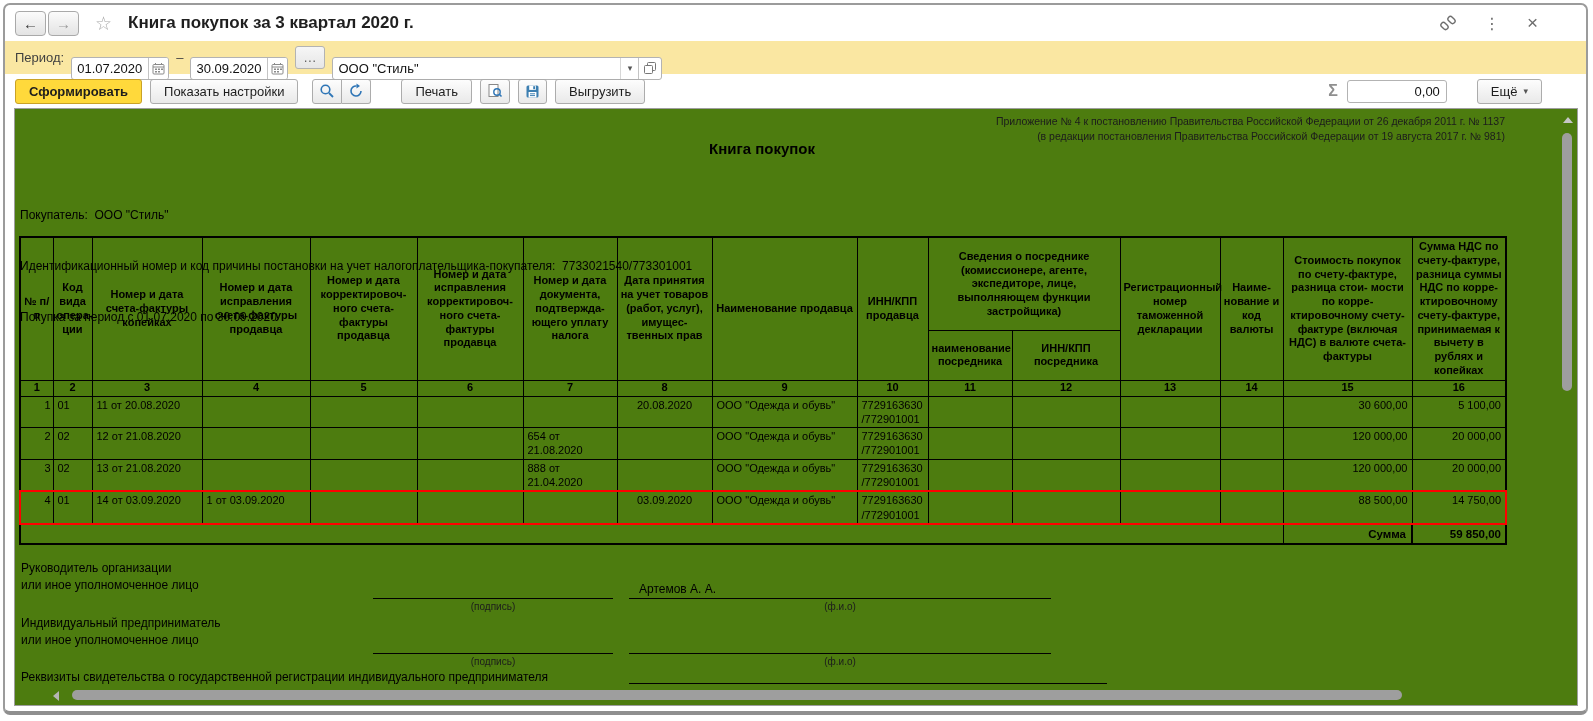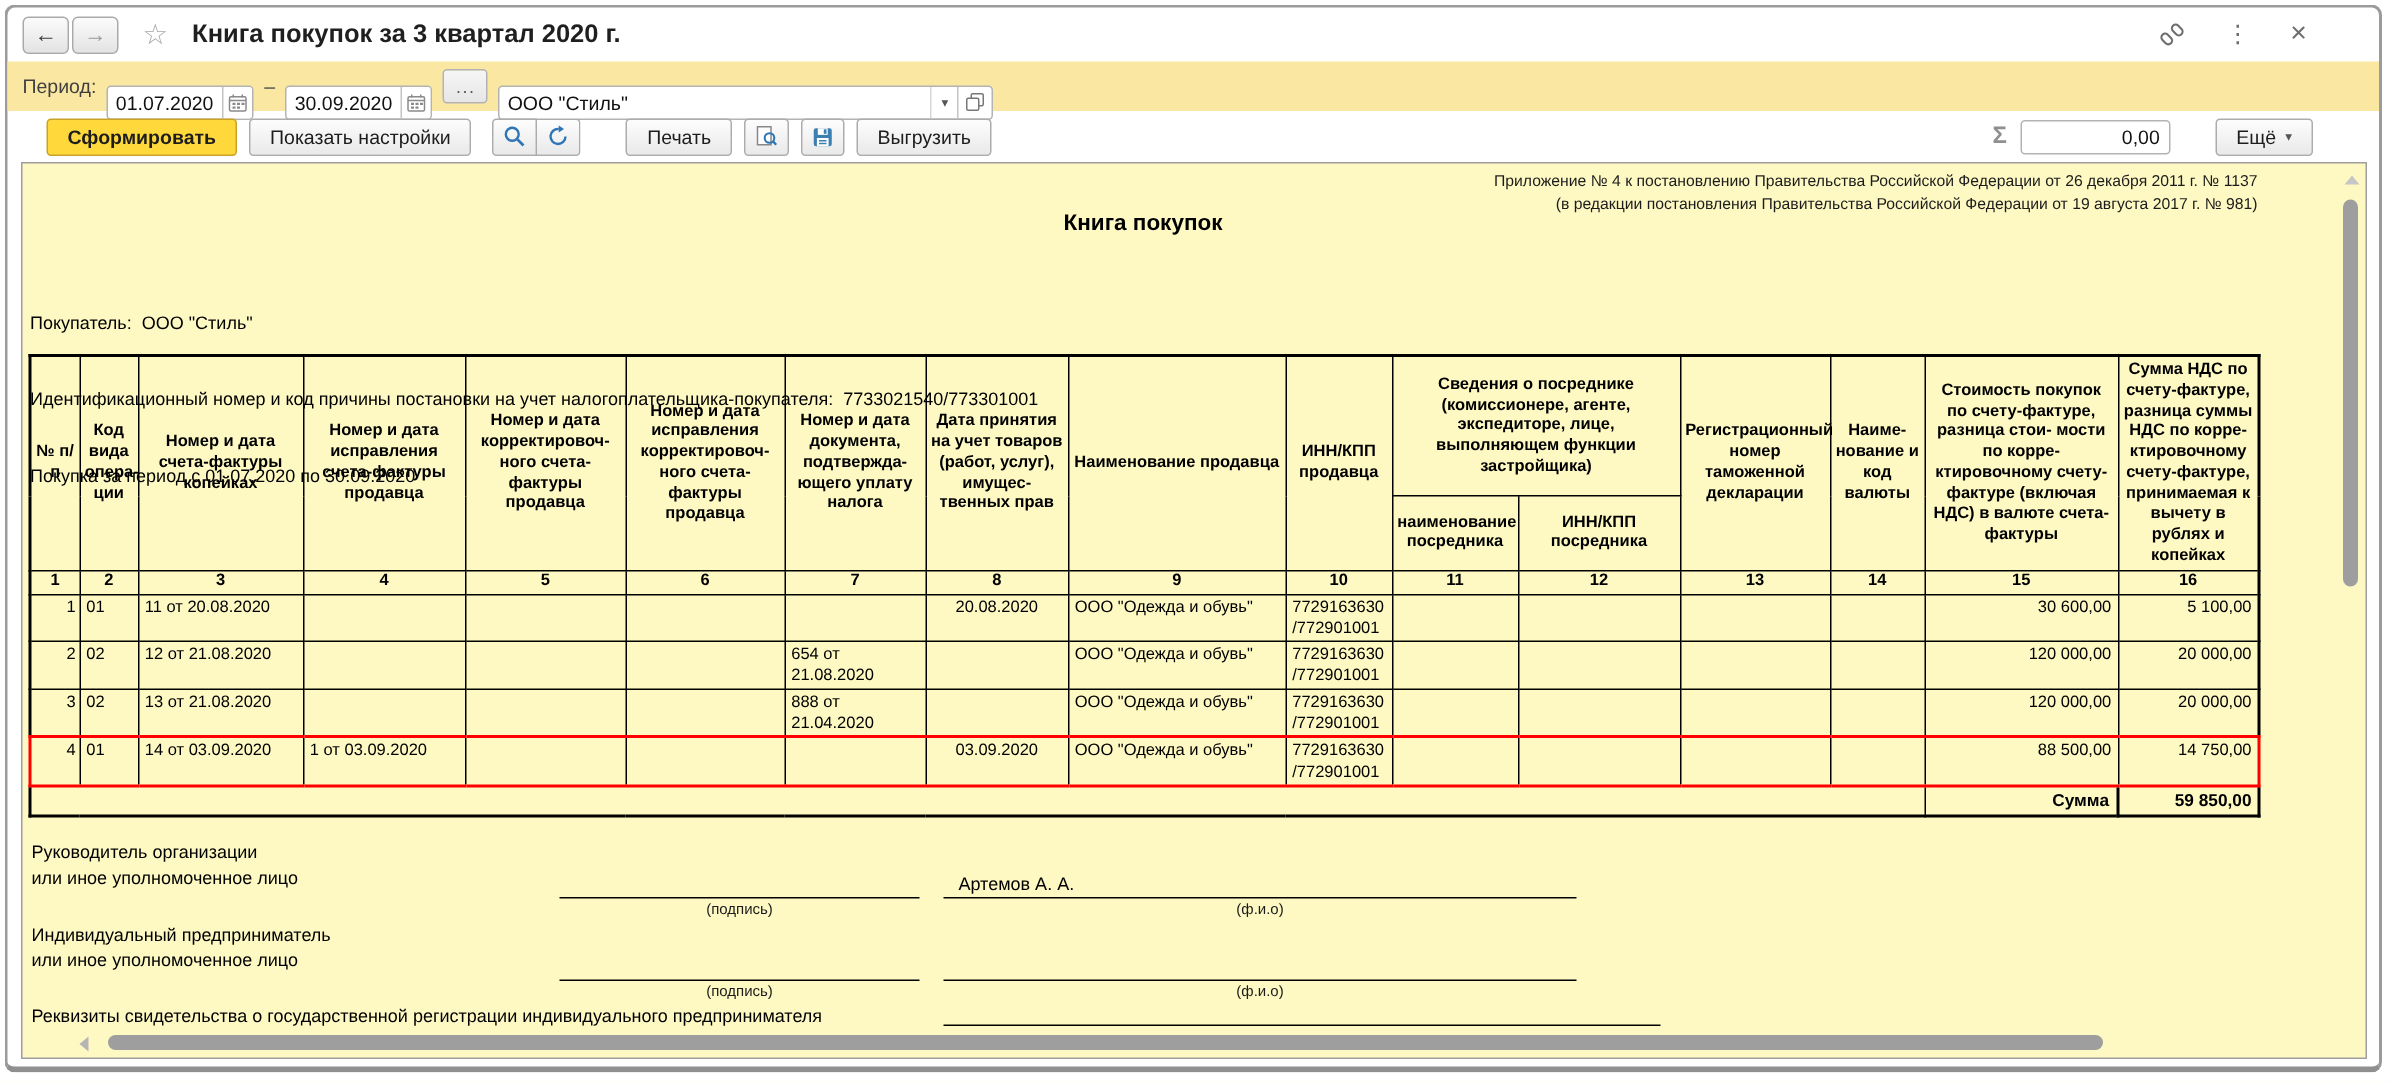--- a/index.html
+++ b/index.html
@@ -34,40 +34,40 @@
   .dotsbtn { width:30px; height:23px; border:1px solid #b3b3b3; border-radius:3px;
     background:linear-gradient(#f6f6f6,#e6e6e6); color:#555; font-size:12px; cursor:pointer;
     letter-spacing:1px; font-family:inherit; line-height:10px; }
   .combo { width:330px; }
   .combo-arrow { width:18px; height:100%; display:flex; align-items:center; justify-content:center;
     font-size:9px; color:#555; border-left:1px solid #d7d7d7; cursor:pointer; }
   .combo-list { width:23px; height:100%; display:flex; align-items:center; justify-content:center;
     border-left:1px solid #c4c4c4; cursor:pointer; }
 
   
-  .toolbar { position:relative; height:34px; display:flex; align-items:center; padding-left:26px; gap:8px; }
+  .toolbar { position:relative; height:34px; display:flex; align-items:center; padding-left:10px; gap:8px; }
   .btn { height:25px; border:1px solid #acacac; border-radius:3px; padding:0 13px; font-size:13px;
     color:#1d1d1d; background:linear-gradient(#fdfdfd,#e9e9e9); display:flex; align-items:center;
     cursor:pointer; white-space:nowrap; font-family:inherit; }
   .generate { background:var(--generate-button-bg,#FFD93B); border-color:#c9a227; font-weight:bold; }
   .btn-group { display:flex; margin-left:6px; }
   .btn-group .btn:first-child { border-top-right-radius:0; border-bottom-right-radius:0; }
   .btn-group .btn:last-child { border-left:none; border-top-left-radius:0; border-bottom-left-radius:0; }
   .iconbtn { padding:0 6px; }
   .spacer14 { width:14px; }
   .toolbar-right { position:absolute; right:44px; display:flex; align-items:center; }
   .sum-symbol { color:#8f8f8f; font-size:16px; font-weight:bold; margin-right:9px; }
   .sum-input { width:100px; height:23px; border:1px solid #b3b3b3; border-radius:3px; text-align:right;
     padding-right:6px; font-size:13px; color:#111; font-family:inherit; }
   .more { margin-left:30px; gap:6px; }
   .more-arrow { font-size:9px; color:#555; }
 
   
   .report { position:absolute; left:9px; top:103px; width:1564px; height:598px;
-    border:1px solid #9e9e9e; background:#fef9c3; }
+    border:1px solid #9e9e9e; background:#4d7c0f; }
   .annex { position:absolute; top:5px; right:72px; text-align:right; font-size:10.5px;
     color:#1c1c1c; line-height:1.4; }
   .rtitle { position:absolute; top:31px; left:4px; width:1486px; text-align:center;
     font-size:15px; font-weight:bold; color:#000; }
   .buyer-block { position:absolute; top:64px; left:5px; font-size:12px; color:#000;
     line-height:17px; white-space:pre-wrap; }
 
   table { position:absolute; top:127px; left:4px; width:1486px; border-collapse:collapse;
     table-layout:fixed; font-size:11px; color:#000; border:2px solid #000; }
   th,td { border:1px solid #000; }

